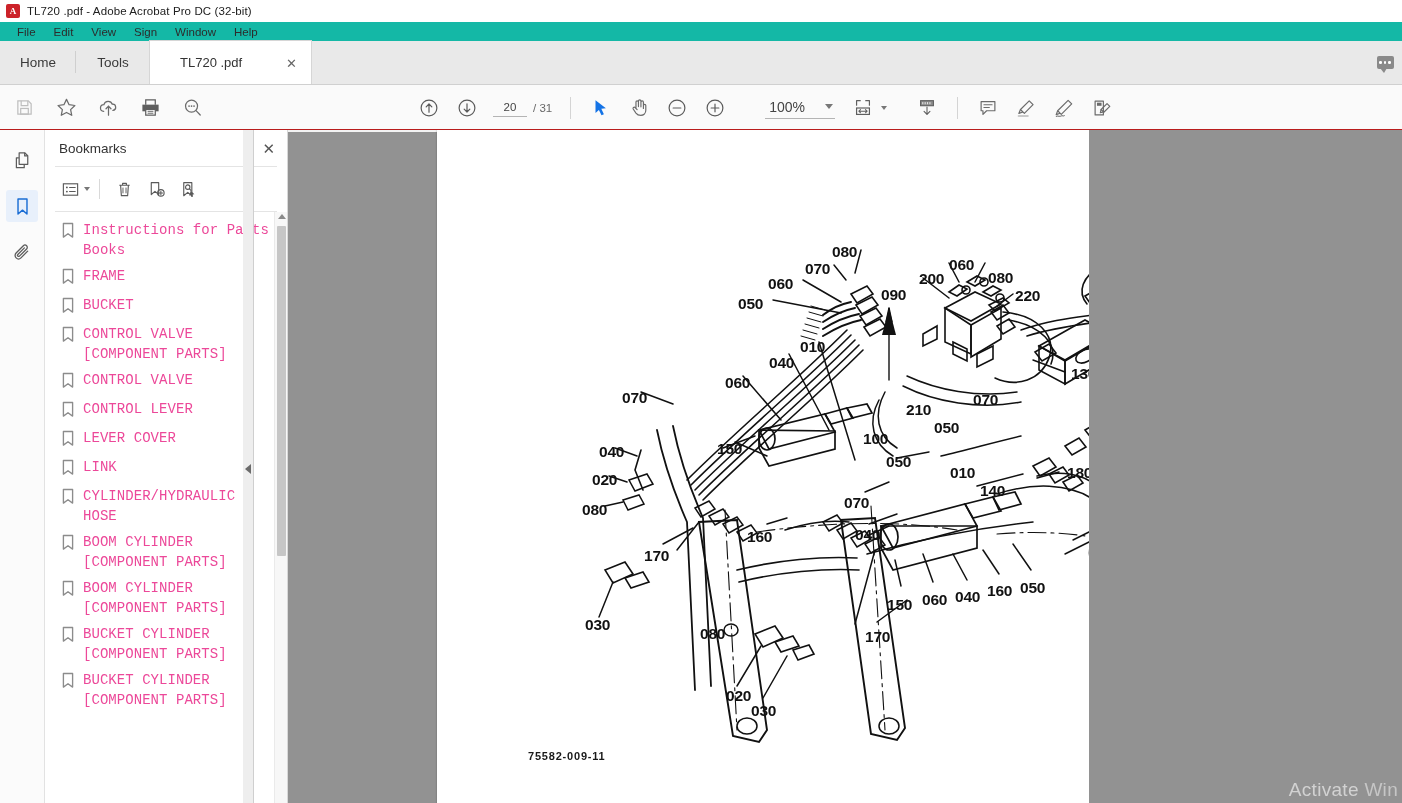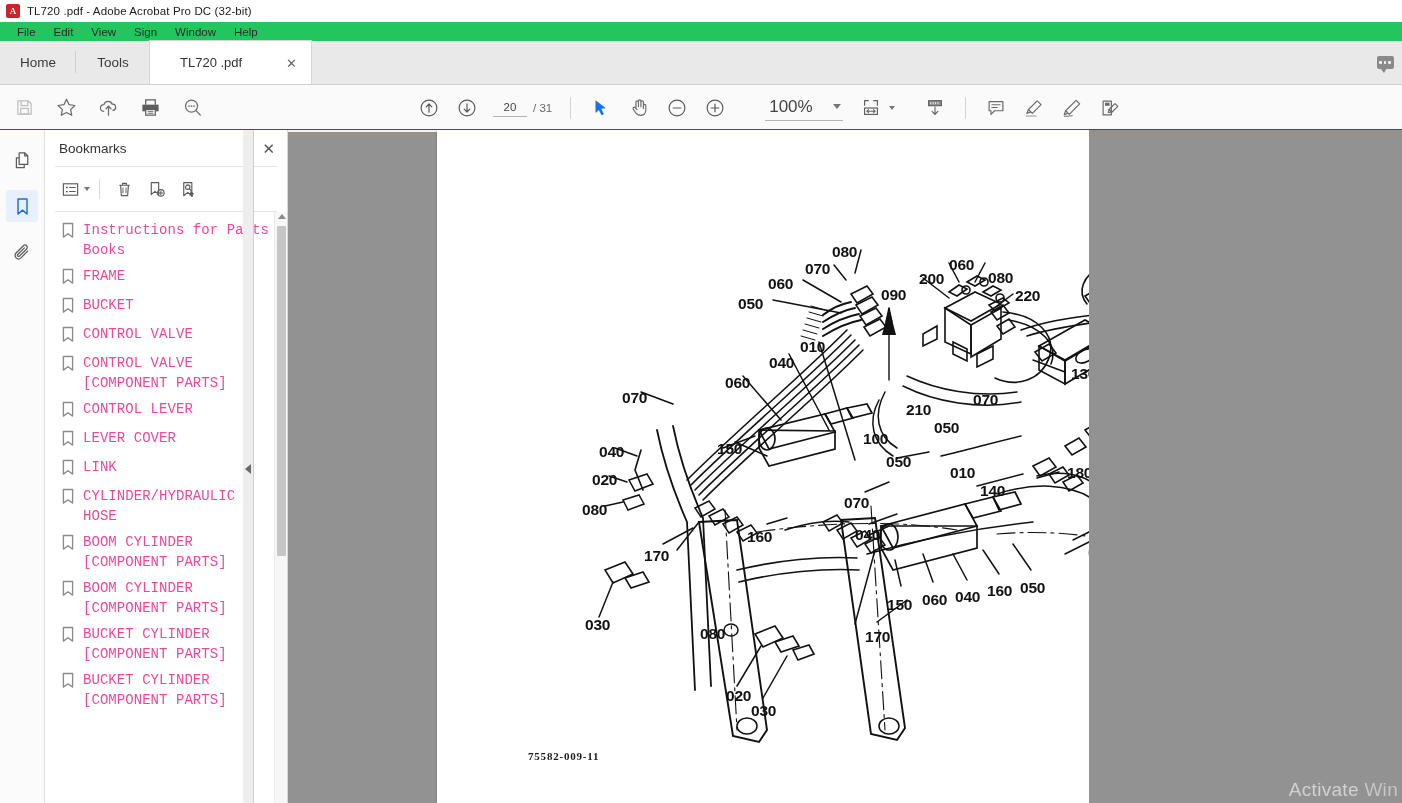--- a/index.html
+++ b/index.html
@@ -19,21 +19,21 @@
     width:14px;height:14px;border-radius:2px;background:#cc2229;
     display:flex;align-items:center;justify-content:center;
     color:#fff;font-size:9px;font-weight:bold;margin-right:7px;
     font-family:"Liberation Serif",serif;
   }
   .title-text{font-size:11.5px;color:#202020;letter-spacing:.1px;}
 
   
   .menubar{
     height:19px;display:flex;align-items:center;padding-left:8px;
-    background:#22c55e;
+    background:#14b8a6;
   }
   .menubar .mi{
     font-size:11.5px;color:#2c2c2c;padding:1px 9px;cursor:default;
   }
 
   
   .tabbar{
     height:44px;background:#e9e9e9;display:flex;align-items:flex-end;
     position:relative;border-bottom:1px solid #d0d0d0;
   }
@@ -94,21 +94,21 @@
   .page-input{
     width:34px;border:none;border-bottom:1px solid #b4b4b4;background:transparent;
     text-align:center;font-size:11.5px;color:#444;font-family:"Liberation Sans",sans-serif;
     padding:2px 0 3px 0;outline:none;
   }
   .page-total{font-size:11.5px;color:#666;}
   .zoom-box{
     display:flex;align-items:center;gap:4px;border-bottom:1px solid #b4b4b4;
     padding:2px 2px 3px 4px;margin-right:6px;
   }
-  .zoom-val{font-size:17px;color:#444;min-width:34px;text-align:right;}
+  .zoom-val{font-size:14px;color:#444;min-width:34px;text-align:right;}
   .caret{width:0;height:0;border-left:4px solid transparent;border-right:4px solid transparent;border-top:5px solid #777;}
   .caret.sm{border-left-width:3.5px;border-right-width:3.5px;border-top-width:4.5px;}
 
   
   .main{height:677px;display:flex;position:relative;background:#ffffff;}
 
   
   .rail{
     width:45px;background:#fbfbfb;border-right:1px solid #e2e2e2;
     padding-top:14px;display:flex;flex-direction:column;align-items:center;gap:14px;
@@ -193,21 +193,21 @@
 
   
   .diagram{position:absolute;inset:0;}
   .diagram svg{position:absolute;left:0;top:0;}
   .lbl{
     position:absolute;font-family:"Liberation Sans",sans-serif;
     font-size:15.5px;font-weight:bold;color:#111;white-space:nowrap;
     letter-spacing:-.2px;
   }
   .drawno{
-    position:absolute;left:91px;top:620px;font-family:Liberation Serif, serif;
+    position:absolute;left:91px;top:620px;font-family:Liberation Sans, sans-serif;
     font-size:11px;font-weight:bold;color:#1a1a1a;letter-spacing:.8px;
   }
   .bt900{
     position:absolute;left:771px;top:349px;font-family:"Liberation Sans",sans-serif;
     font-size:15px;font-weight:bold;color:#111;letter-spacing:.3px;
   }
   .dashbox{
     position:absolute;left:772px;top:248px;width:105px;height:120px;
     border:2px dashed #111;border-right:none;
   }
@@ -475,29 +475,29 @@
             </svg>
         </span>
         <span class="bm-label">BUCKET</span>
       </div>
       <div class="bm-item">
         <span class="bm-ico">
           <svg width="14" height="17" viewBox="0 0 14 17" fill="none" stroke="#8c8c8c" stroke-width="1.35">
               <path d="M2.4 1.5h9.2v13.6L7 11.8l-4.6 3.3z" stroke-linejoin="round"></path>
             </svg>
         </span>
+        <span class="bm-label">CONTROL VALVE [COMPONENT PARTS]</span>
+      </div>
+      <div class="bm-item">
+        <span class="bm-ico">
+          <svg width="14" height="17" viewBox="0 0 14 17" fill="none" stroke="#8c8c8c" stroke-width="1.35">
+              <path d="M2.4 1.5h9.2v13.6L7 11.8l-4.6 3.3z" stroke-linejoin="round"></path>
+            </svg>
+        </span>
         <span class="bm-label">CONTROL VALVE</span>
-      </div>
-      <div class="bm-item">
-        <span class="bm-ico">
-          <svg width="14" height="17" viewBox="0 0 14 17" fill="none" stroke="#8c8c8c" stroke-width="1.35">
-              <path d="M2.4 1.5h9.2v13.6L7 11.8l-4.6 3.3z" stroke-linejoin="round"></path>
-            </svg>
-        </span>
-        <span class="bm-label">CONTROL VALVE [COMPONENT PARTS]</span>
       </div>
       <div class="bm-item">
         <span class="bm-ico">
           <svg width="14" height="17" viewBox="0 0 14 17" fill="none" stroke="#8c8c8c" stroke-width="1.35">
               <path d="M2.4 1.5h9.2v13.6L7 11.8l-4.6 3.3z" stroke-linejoin="round"></path>
             </svg>
         </span>
         <span class="bm-label">CONTROL LEVER</span>
       </div>
       <div class="bm-item">

